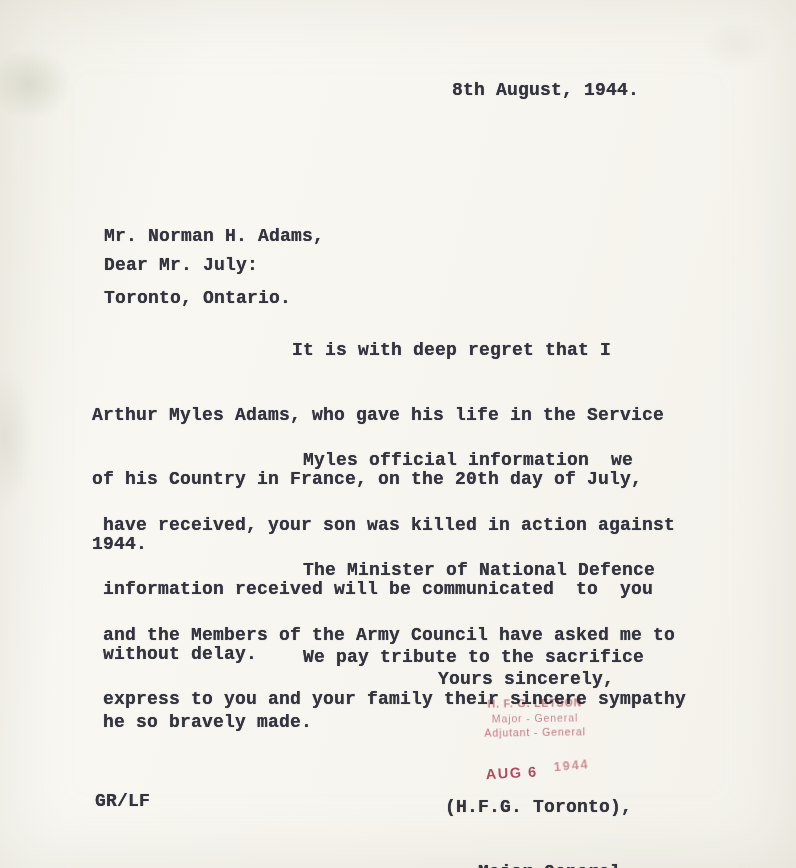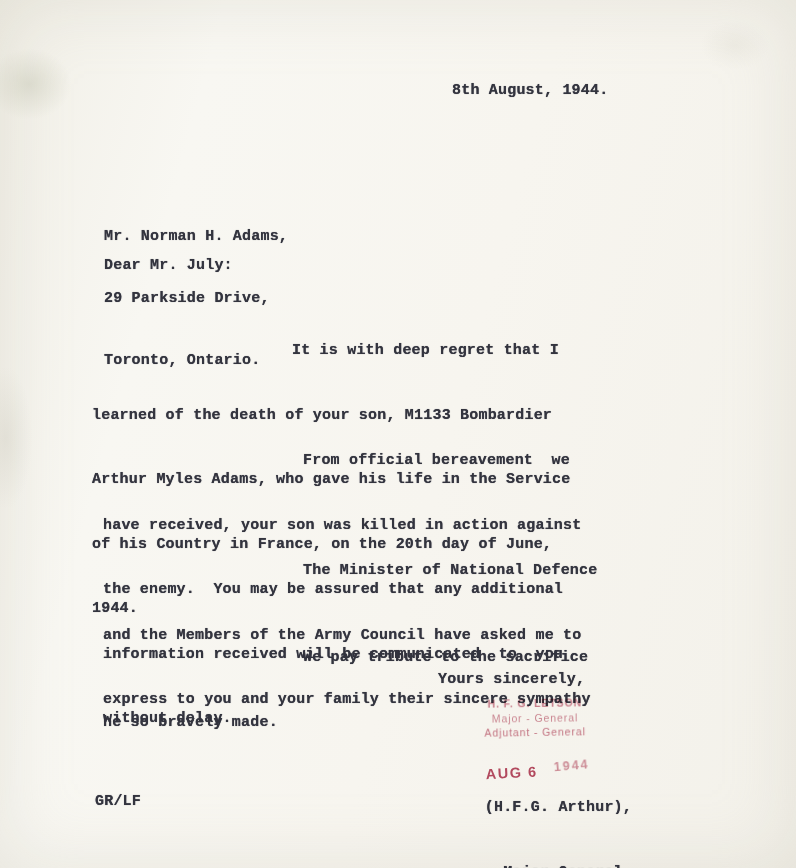--- a/index.html
+++ b/index.html
@@ -22,21 +22,21 @@
   .smudge { position: absolute; pointer-events: none; }
   .smudge.s1 { left: -14px; top: 48px; width: 86px; height: 72px;
     background: radial-gradient(ellipse at center, rgba(186,188,166,0.38), rgba(186,188,166,0) 70%); }
   .smudge.s2 { left: -20px; top: 368px; width: 52px; height: 140px;
     background: radial-gradient(ellipse at center, rgba(198,196,182,0.30), rgba(198,196,182,0) 72%); }
   .smudge.s3 { left: 700px; top: 20px; width: 70px; height: 50px;
     background: radial-gradient(ellipse at center, rgba(200,198,184,0.18), rgba(200,198,184,0) 70%); }
 
   .typed {
     position: absolute;
-    font-size: 15px;
+    font-size: 18px;
     line-height: 21.5px;
     font-weight: 700;
     white-space: pre;
     letter-spacing: 0.2px;
     text-shadow: 0 0 0.7px rgba(42,44,60,0.85);
   }
   .address .line { line-height: 19px; }
   .para { width: 620px; }
   .para .line { white-space: pre; }
   .para .line.indent { padding-left: 200px; }
@@ -80,38 +80,35 @@
 <div class="paper">
 
   <div class="smudge s1"></div>
   <div class="smudge s2"></div>
   <div class="smudge s3"></div>
 
   <div class="typed" style="left:452px; top:80px;">8th August, 1944.</div>
 
   <div class="typed address" style="left:104px; top:184px;">
     <div class="line">Mr. Norman H. Adams,</div>
-    <div class="line">29 Parkside Drive,</div>
     <div class="line">Toronto, Ontario.</div>
   </div>
 
   <div class="typed" style="left:104px; top:255px;">Dear Mr. July:</div>
 
   <div class="typed para" style="left:92px; top:297px;">
     <div class="line indent">It is with deep regret that I</div>
-    <div class="line">learned of the death of your son, M1133 Bombardier</div>
     <div class="line">Arthur Myles Adams, who gave his life in the Service</div>
-    <div class="line">of his Country in France, on the 20th day of June,</div>
+    <div class="line">of his Country in France, on the 20th day of July,</div>
     <div class="line">1944.</div>
   </div>
 
   <div class="typed para" style="left:103px; top:407px;">
-    <div class="line indent">From official bereavement  we</div>
+    <div class="line indent">Myles official information  we</div>
     <div class="line">have received, your son was killed in action against</div>
-    <div class="line">the enemy.  You may be assured that any additional</div>
     <div class="line">information received will be communicated  to  you</div>
     <div class="line">without delay.</div>
   </div>
 
   <div class="typed para" style="left:103px; top:517px;">
     <div class="line indent">The Minister of National Defence</div>
     <div class="line">and the Members of the Army Council have asked me to</div>
     <div class="line">express to you and your family their sincere sympathy</div>
   </div>
 
@@ -122,21 +119,21 @@
 
   <div class="typed" style="left:438px; top:669px;">Yours sincerely,</div>
 
   <div class="stamp name-stamp">
     <div class="st1">H. F. G. LETSON</div>
     <div class="st2">Major - General</div>
     <div class="st3">Adjutant - General</div>
   </div>
 
   <div class="typed sig-block" style="left:340px; top:754px;">
-    <div>(H.F.G. Arthur),</div>
+    <div>(H.F.G. Toronto),</div>
     <div>Major-General,</div>
     
   </div>
 
   <div class="stamp date-stamp">
     <span class="d1">AUG 6</span><span class="d2">1944</span>
   </div>
 
   <div class="typed" style="left:95px; top:791px;">GR/LF</div>
 

